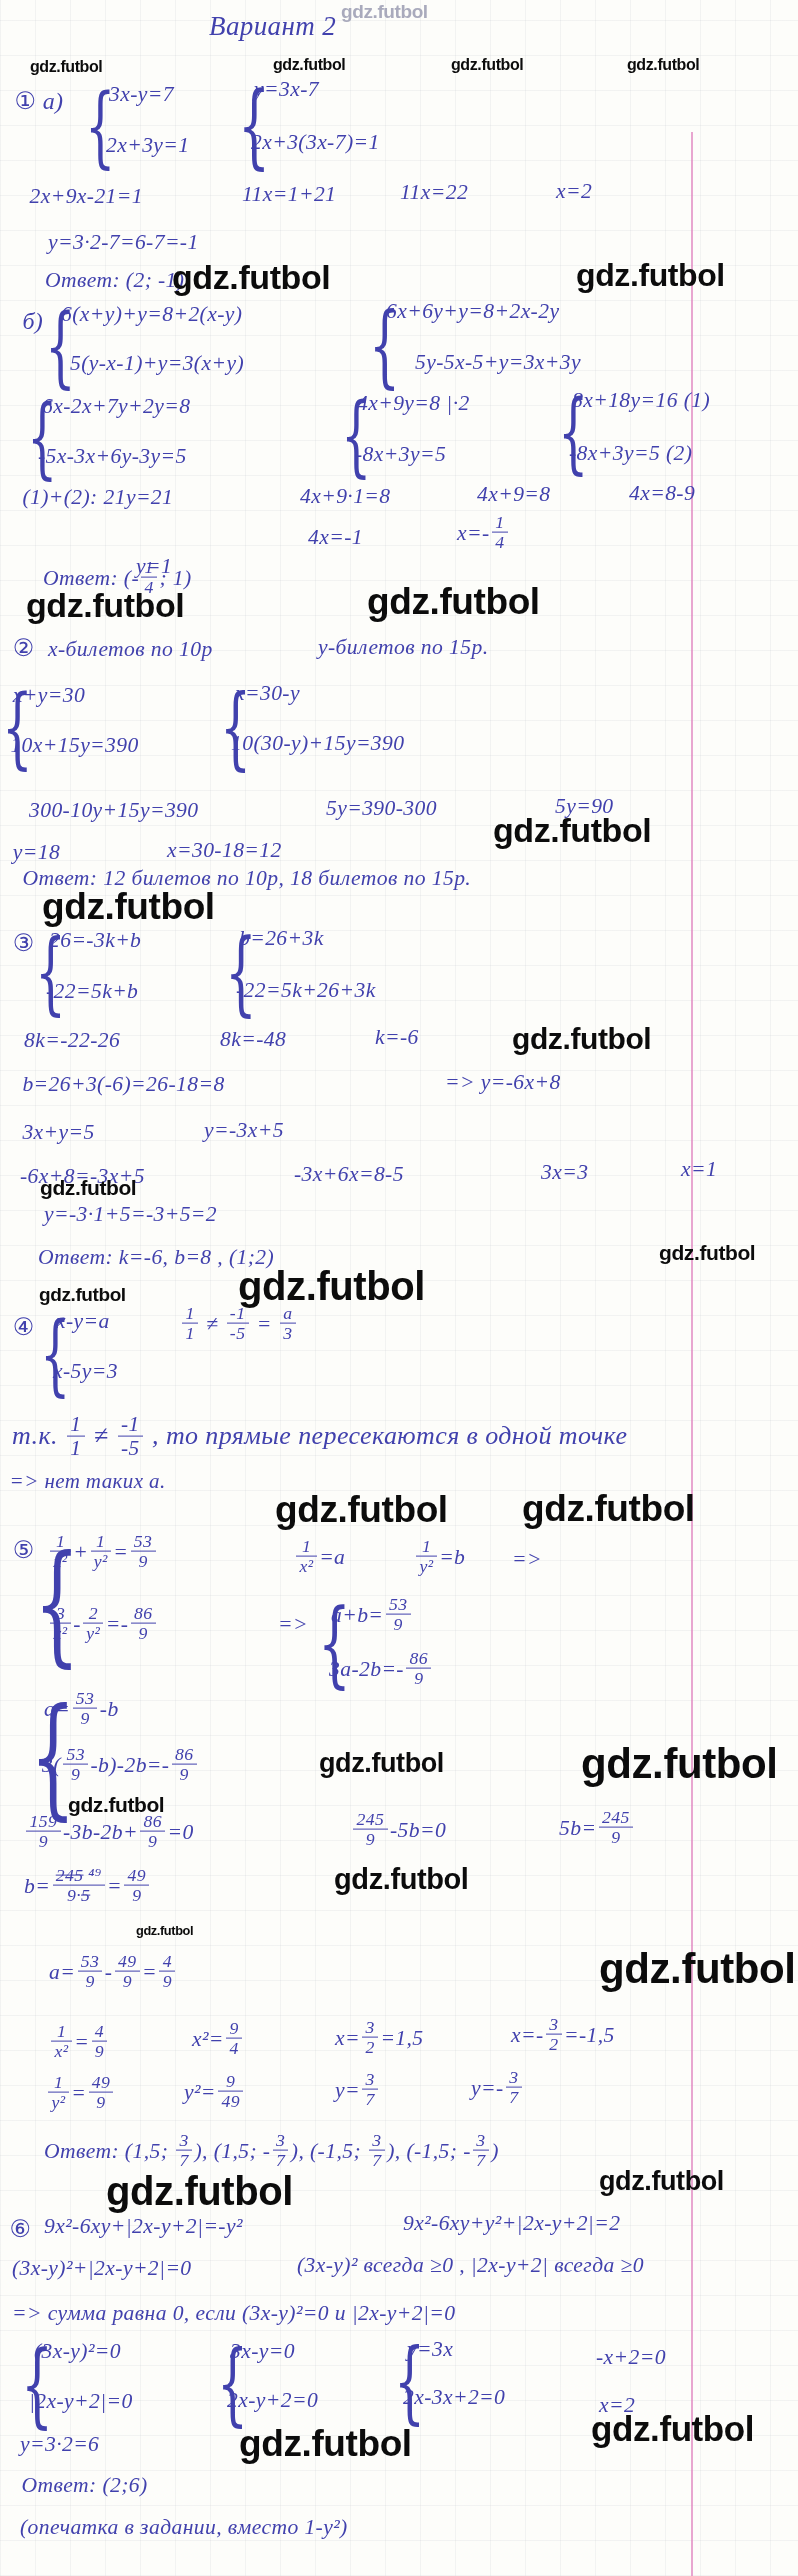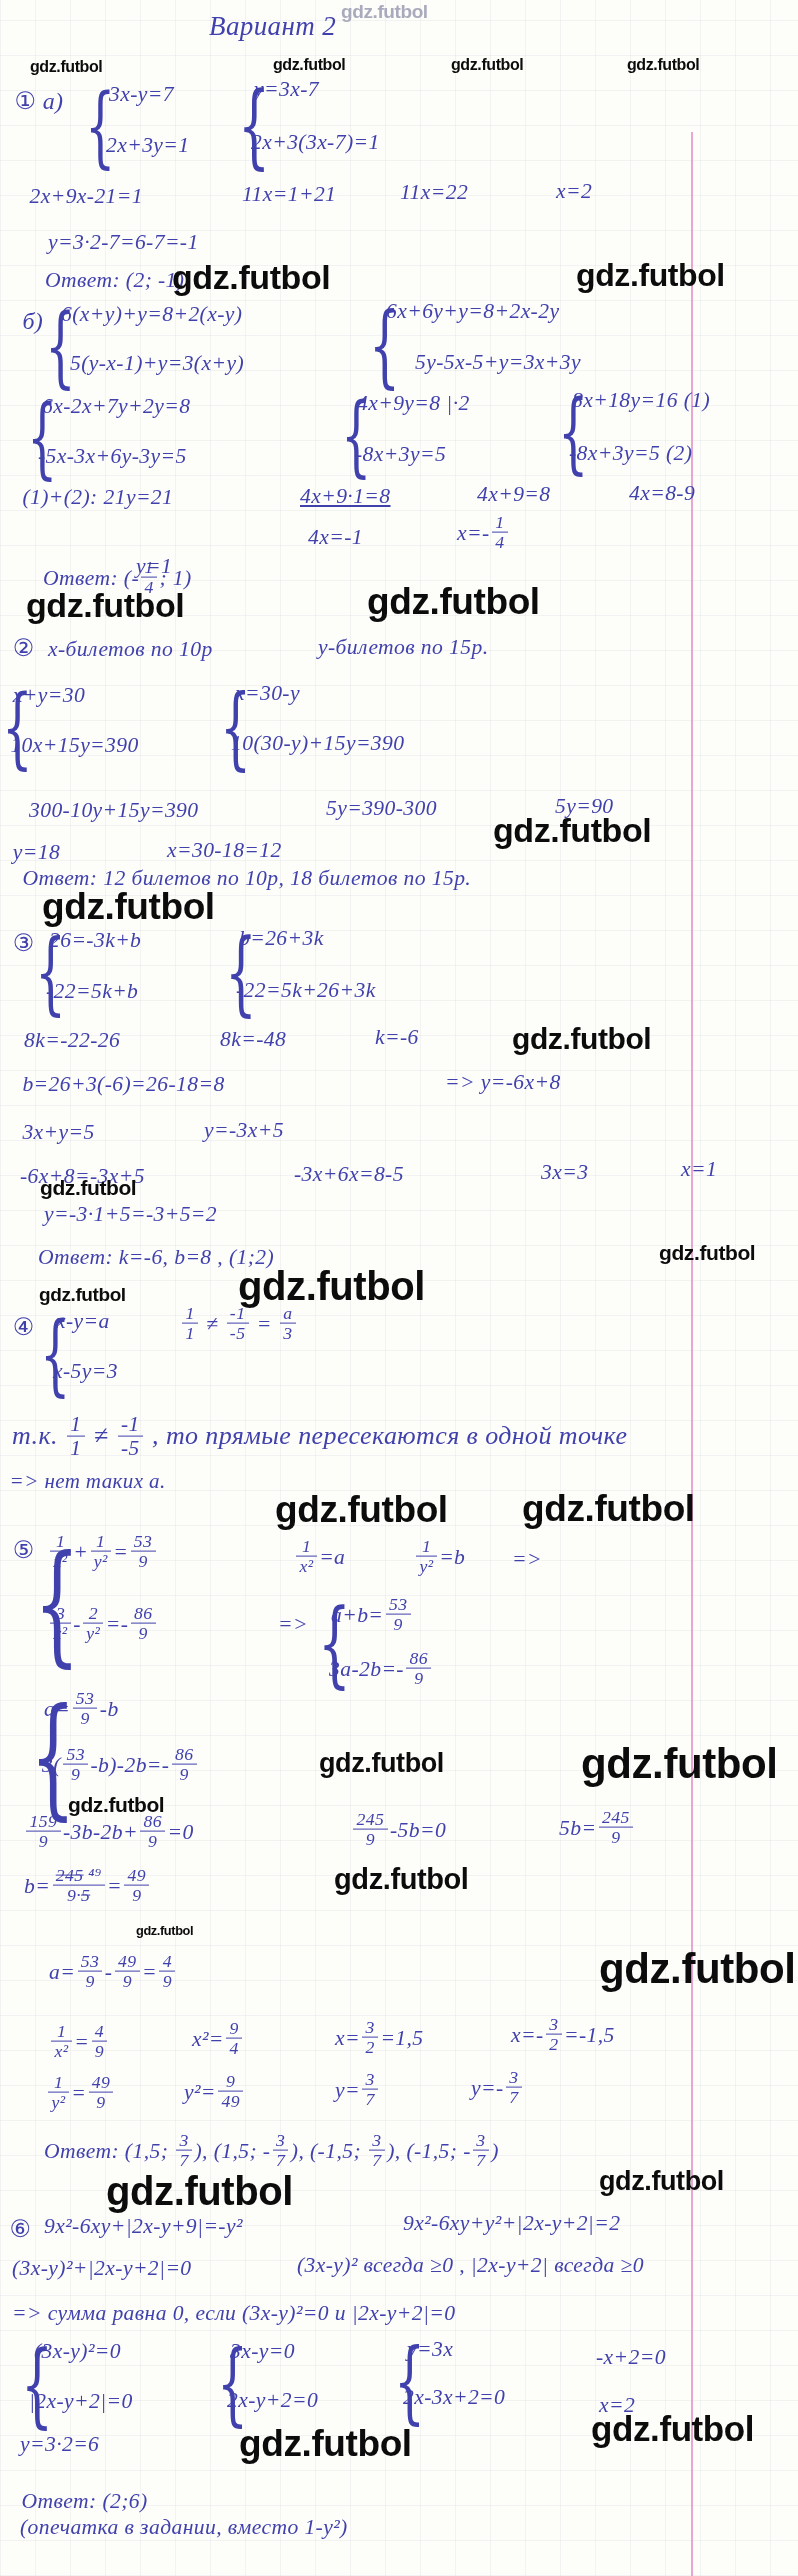--- a/index.html
+++ b/index.html
@@ -54,21 +54,21 @@
       <div class="mline" style="left: 70px; top: 351px; color: rgb(65, 65, 173);">5(y-x-1)+y=3(x+y)</div>
       <div class="mline" style="left: 386px; top: 299px; color: rgb(65, 65, 173);">6x+6y+y=8+2x-2y</div>
       <div class="mline" style="left: 388px; top: 350px; color: rgb(65, 65, 173); padding-left: 27px;">5y-5x-5+y=3x+3y</div>
       <div class="mline" style="left: 42px; top: 394px; color: rgb(65, 65, 173);">6x-2x+7y+2y=8</div>
       <div class="mline" style="left: 38px; top: 444px; color: rgb(65, 65, 173);">-5x-3x+6y-3y=5</div>
       <div class="mline" style="left: 357px; top: 391px; color: rgb(65, 65, 173);">4x+9y=8 |·2</div>
       <div class="mline" style="left: 355px; top: 442px; color: rgb(65, 65, 173);">-8x+3y=5</div>
       <div class="mline" style="left: 572px; top: 388px; color: rgb(65, 65, 173);">8x+18y=16 (1)</div>
       <div class="mline" style="left: 569px; top: 441px; color: rgb(65, 65, 173);">-8x+3y=5 (2)</div>
       <div class="mline" style="left: 22.4px; top: 485px; color: rgb(65, 65, 173);">(1)+(2): 21y=21</div>
-      <div class="mline" style="left: 300px; top: 484px; color: rgb(65, 65, 173); text-decoration: underline;">4x+9·1=8</div>
+      <div class="mline" style="left: 300px; top: 484px; color: rgb(65, 65, 173);">4x+9·1=8</div>
       <div class="mline" style="left: 477px; top: 482px; color: rgb(65, 65, 173);">4x+9=8</div>
       <div class="mline" style="left: 629px; top: 481px; color: rgb(65, 65, 173);">4x=8-9</div>
       <div class="mline" style="left: 136px; top: 554px; color: rgb(65, 65, 173);">y=1</div>
       <div class="mline" style="left: 308px; top: 525px; color: rgb(65, 65, 173);">4x=-1</div>
       <div class="mline" style="left: 457px; top: 515px; color: rgb(65, 65, 173);">x=-<span class="frac"><span class="fn">1</span><span class="fd">4</span></span></div>
       <div class="mline" style="left: 43px; top: 560px; color: rgb(65, 65, 173);">Ответ: (-<span class="frac"><span class="fn">1</span><span class="fd">4</span></span>; 1)</div>
       <div class="mline" style="left: 12.8px; top: 635px; color: rgb(65, 65, 173); font-size: 24px;">②</div>
       <div class="mline" style="left: 48px; top: 637px; color: rgb(65, 65, 173);">x-билетов по 10р</div>
       <div class="mline" style="left: 318px; top: 635px; color: rgb(65, 65, 173);">y-билетов по 15р.</div>
       <div class="mline" style="left: 12.8px; top: 683px; color: rgb(65, 65, 173);">x+y=30</div>
@@ -124,35 +124,35 @@
       <div class="mline" style="left: 49px; top: 2024px; color: rgb(65, 65, 173);"><span class="frac"><span class="fn">1</span><span class="fd">x²</span></span>=<span class="frac"><span class="fn">4</span><span class="fd">9</span></span></div>
       <div class="mline" style="left: 192px; top: 2021px; color: rgb(65, 65, 173);">x²=<span class="frac"><span class="fn">9</span><span class="fd">4</span></span></div>
       <div class="mline" style="left: 335px; top: 2020px; color: rgb(65, 65, 173);">x=<span class="frac"><span class="fn">3</span><span class="fd">2</span></span>=1,5</div>
       <div class="mline" style="left: 511px; top: 2017px; color: rgb(65, 65, 173);">x=-<span class="frac"><span class="fn">3</span><span class="fd">2</span></span>=-1,5</div>
       <div class="mline" style="left: 46px; top: 2075px; color: rgb(65, 65, 173);"><span class="frac"><span class="fn">1</span><span class="fd">y²</span></span>=<span class="frac"><span class="fn">49</span><span class="fd">9</span></span></div>
       <div class="mline" style="left: 184px; top: 2074px; color: rgb(65, 65, 173);">y²=<span class="frac"><span class="fn">9</span><span class="fd">49</span></span></div>
       <div class="mline" style="left: 335px; top: 2072px; color: rgb(65, 65, 173);">y=<span class="frac"><span class="fn">3</span><span class="fd">7</span></span></div>
       <div class="mline" style="left: 471px; top: 2070px; color: rgb(65, 65, 173);">y=-<span class="frac"><span class="fn">3</span><span class="fd">7</span></span></div>
       <div class="mline" style="left: 44px; top: 2133px; color: rgb(65, 65, 173);">Ответ: (1,5; <span class="frac"><span class="fn">3</span><span class="fd">7</span></span>), (1,5; -<span class="frac"><span class="fn">3</span><span class="fd">7</span></span>), (-1,5; <span class="frac"><span class="fn">3</span><span class="fd">7</span></span>), (-1,5; -<span class="frac"><span class="fn">3</span><span class="fd">7</span></span>)</div>
       <div class="mline" style="left: 9.6px; top: 2216px; color: rgb(65, 65, 173); font-size: 24px;">⑥</div>
-      <div class="mline" style="left: 44px; top: 2214px; color: rgb(65, 65, 173);">9x²-6xy+|2x-y+9|=-y²</div>
+      <div class="mline" style="left: 44px; top: 2214px; color: rgb(65, 65, 173);">9x²-6xy+|2x-y+2|=-y²</div>
       <div class="mline" style="left: 403px; top: 2211px; color: rgb(65, 65, 173);">9x²-6xy+y²+|2x-y+2|=2</div>
       <div class="mline" style="left: 12px; top: 2256px; color: rgb(65, 65, 173);">(3x-y)²+|2x-y+2|=0</div>
       <div class="mline" style="left: 297px; top: 2253px; color: rgb(65, 65, 173);">(3x-y)² всегда ≥0 , |2x-y+2| всегда ≥0</div>
       <div class="mline" style="left: 12px; top: 2301px; color: rgb(65, 65, 173);">=&gt; сумма равна 0, если (3x-y)²=0 и |2x-y+2|=0</div>
       <div class="mline" style="left: 34px; top: 2339px; color: rgb(65, 65, 173);">(3x-y)²=0</div>
       <div class="mline" style="left: 29px; top: 2389px; color: rgb(65, 65, 173);">|2x-y+2|=0</div>
       <div class="mline" style="left: 230px; top: 2339px; color: rgb(65, 65, 173);">3x-y=0</div>
       <div class="mline" style="left: 227px; top: 2388px; color: rgb(65, 65, 173);">2x-y+2=0</div>
       <div class="mline" style="left: 407px; top: 2337px; color: rgb(65, 65, 173);">y=3x</div>
       <div class="mline" style="left: 403px; top: 2385px; color: rgb(65, 65, 173);">2x-3x+2=0</div>
       <div class="mline" style="left: 596px; top: 2345px; color: rgb(65, 65, 173);">-x+2=0</div>
       <div class="mline" style="left: 599px; top: 2393px; color: rgb(65, 65, 173);">x=2</div>
       <div class="mline" style="left: 20px; top: 2432px; color: rgb(65, 65, 173);">y=3·2=6</div>
-      <div class="mline" style="left: 21.6px; top: 2473px; color: rgb(65, 65, 173); margin-top: 16px;">Ответ: (2;6)</div>
+      <div class="mline" style="left: 21.6px; top: 2473px; color: rgb(65, 65, 173);">Ответ: (2;6)</div>
       <div class="mline" style="left: 20px; top: 2515px; color: rgb(65, 65, 173);">(опечатка в задании, вместо 1-y²)</div>
       <div class="brace" style="left: 85px; top: 80px; font-size: 87px; line-height: 94px; color: rgb(65, 65, 173);">{</div>
       <div class="brace" style="left: 238px; top: 76px; font-size: 92px; line-height: 100px; color: rgb(65, 65, 173);">{</div>
       <div class="brace" style="left: 45px; top: 299px; font-size: 88px; line-height: 96px; color: rgb(65, 65, 173);">{</div>
       <div class="brace" style="left: 369px; top: 297px; font-size: 89px; line-height: 97px; color: rgb(65, 65, 173);">{</div>
       <div class="brace" style="left: 27px; top: 391px; font-size: 87px; line-height: 94px; color: rgb(65, 65, 173);">{</div>
       <div class="brace" style="left: 341px; top: 389px; font-size: 87px; line-height: 94px; color: rgb(65, 65, 173);">{</div>
       <div class="brace" style="left: 558px; top: 386px; font-size: 87px; line-height: 94px; color: rgb(65, 65, 173);">{</div>
       <div class="brace" style="left: 1.6px; top: 680px; font-size: 88px; line-height: 96px; color: rgb(65, 65, 173);">{</div>
       <div class="brace" style="left: 220px; top: 679px; font-size: 89px; line-height: 97px; color: rgb(65, 65, 173);">{</div>

